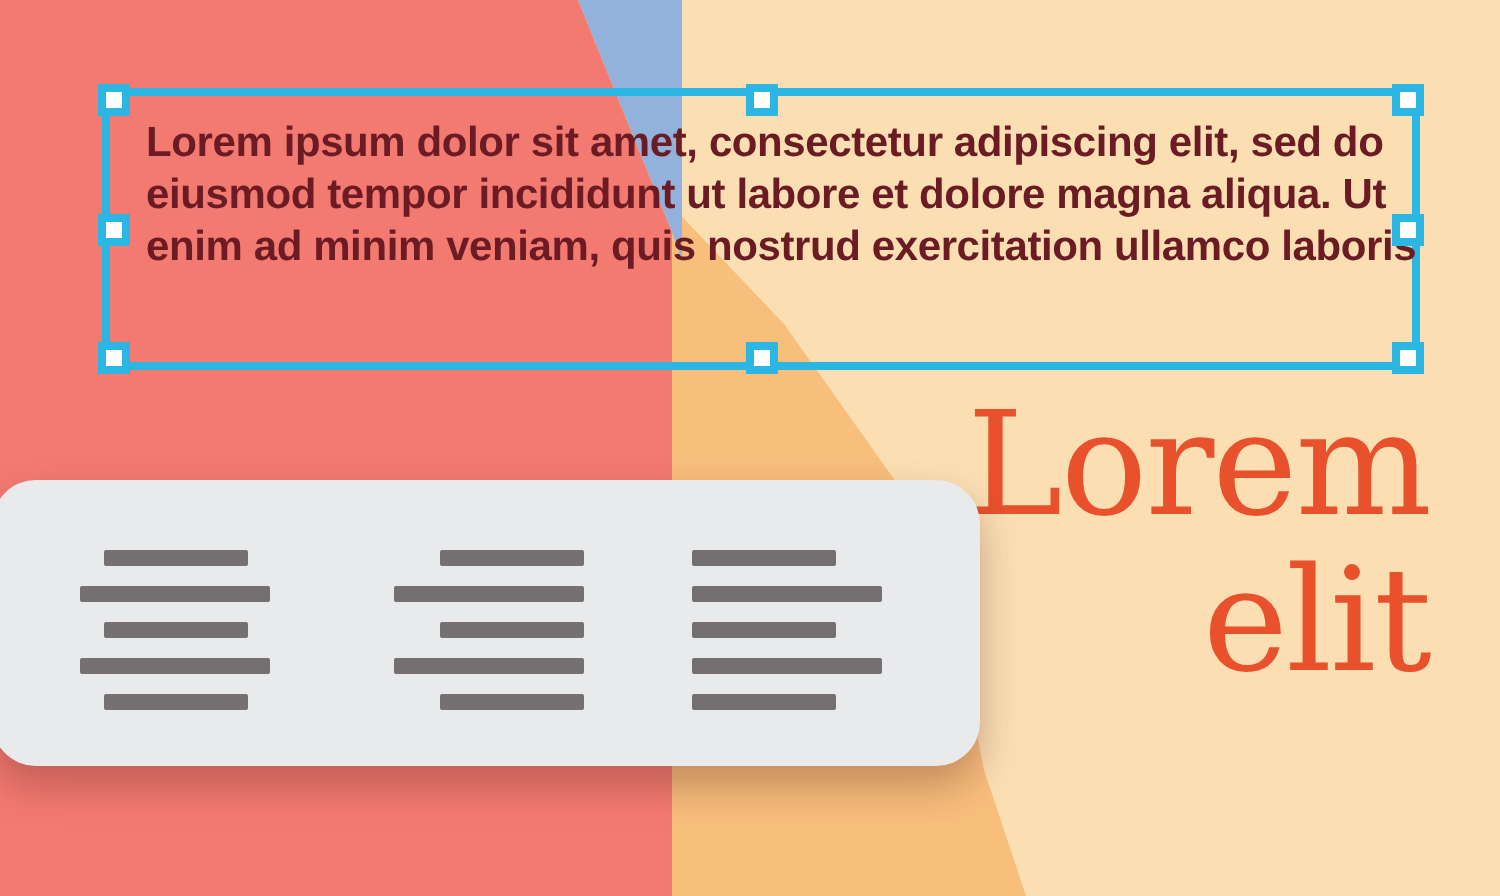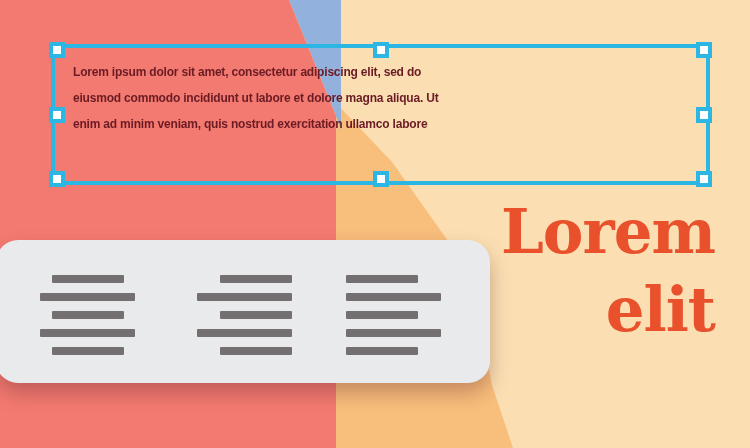--- a/index.html
+++ b/index.html
@@ -24,21 +24,21 @@
     position: absolute;
     left: 51px; top: 44px;
     width: 659px; height: 141px;
     border: 4px solid var(--selection_cyan);
     z-index: 3;
   }
   .text-frame .content {
     position: absolute;
     left: 18px; top: 11px;
     color: var(--body_text);
-    font-size: 12px;
+    font-size: 21px;
     font-weight: bold;
     letter-spacing: -0.2px;
     line-height: 26px;
     white-space: nowrap;
   }
   .handle {
     position: absolute;
     width: 16px; height: 16px;
     background: var(--handle_fill);
     border: 4px solid var(--selection_cyan);
@@ -81,43 +81,43 @@
   .bar.l { width: 95px; }
   .bar.s { width: 72px; }
 
   
   .headline {
     position: absolute;
     right: 35px; top: 193px;
     z-index: 1;
     text-align: right;
     font-family: "DejaVu Serif", serif;
-    font-weight: bold;
-    font-size: 61px;
+    font-weight: normal;
+    font-size: 72px;
     line-height: 78px;
     letter-spacing: -1px;
     color: var(--headline_orange);
   }
 </style>
 </head>
 <body>
 
 <div class="canvas">
 
   <svg class="bg-svg" width="750" height="448" viewBox="0 0 750 448">
     <polygon class="shape-orange" points="336,103 392,162 470,272 492,385 513,448 336,448"></polygon>
     <polygon class="shape-blue" points="289,0 341,0 341,130 336,116"></polygon>
     <polygon class="shape-red" points="0,0 289,0 336,116 336,448 0,448"></polygon>
   </svg>
 
   <div class="text-frame">
     <div class="content">
       <div>Lorem ipsum dolor sit amet, consectetur adipiscing elit, sed do</div>
-      <div>eiusmod commodo incididunt ut labore et dolore magna aliqua. Ut</div>
-      <div>enim ad minim veniam, quis nostrud exercitation ullamco labore</div>
+      <div>eiusmod tempor incididunt ut labore et dolore magna aliqua. Ut</div>
+      <div>enim ad minim veniam, quis nostrud exercitation ullamco laboris</div>
     </div>
     <div class="handle h-tl"></div>
     <div class="handle h-tm"></div>
     <div class="handle h-tr"></div>
     <div class="handle h-ml"></div>
     <div class="handle h-mr"></div>
     <div class="handle h-bl"></div>
     <div class="handle h-bm"></div>
     <div class="handle h-br"></div>
   </div>

